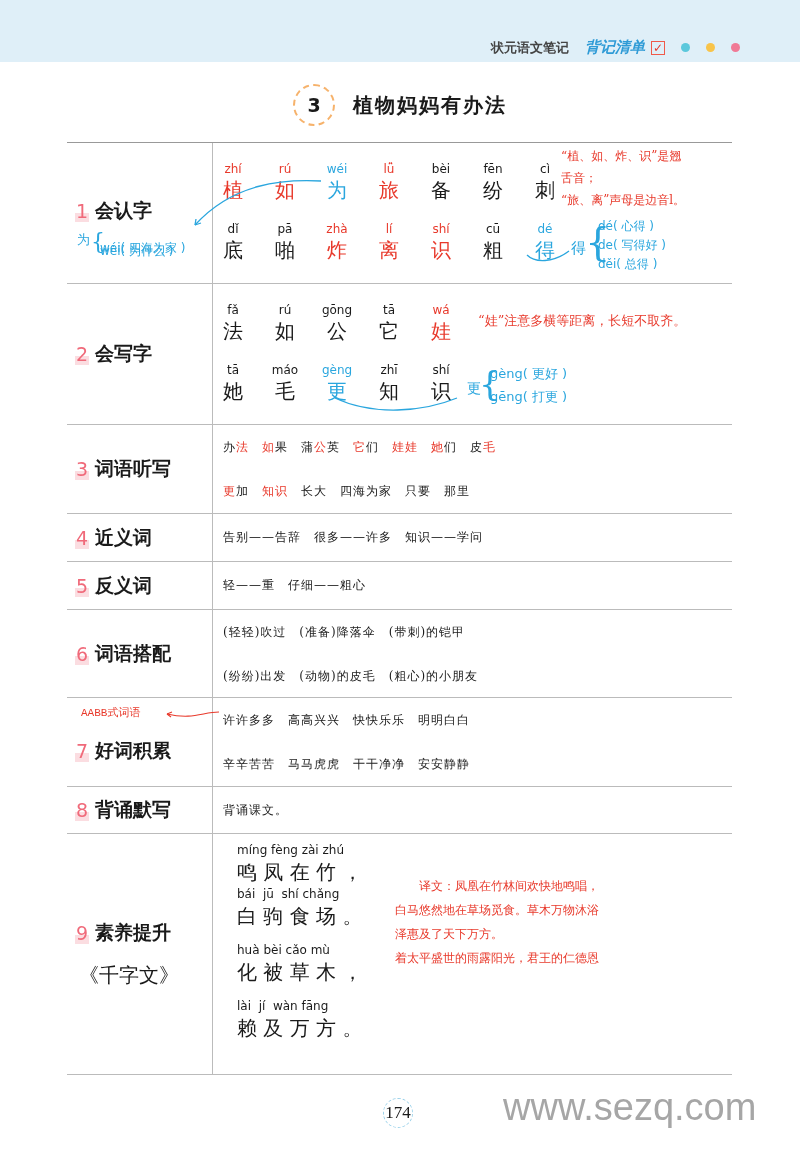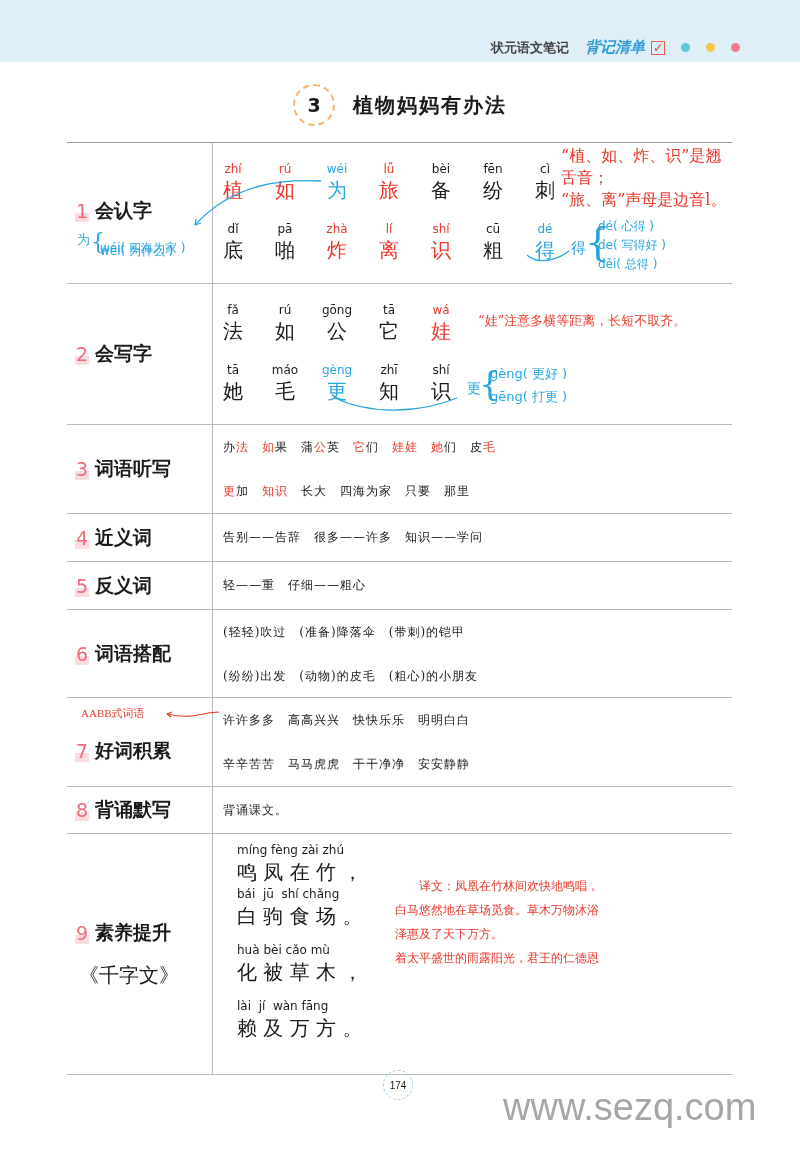--- a/index.html
+++ b/index.html
@@ -26,24 +26,24 @@
           padding-left:8px; box-sizing:border-box; position:relative; }
   .sec { font-family:"DejaVu Sans", sans-serif; font-size:19px; font-weight:bold; display:flex; align-items:center; }
   .sec .n { color:#f06a7a; font-weight:normal; margin-right:6px; background:linear-gradient(transparent 60%, #fbdde1 60%); padding:0 1px; }
   .right { flex:1; position:relative; padding-left:10px; }
   .red { color:#e8392b; }
   .char-row { display:flex; gap:0; }
   .cell { width:52px; text-align:center; }
   .py { font-family:"DejaVu Sans", sans-serif; font-size:12px; height:16px; line-height:16px; }
   .hz { font-size:20px; line-height:26px; }
   .line { font-size:12px; line-height:44px; white-space:nowrap; letter-spacing:1px; }
-  .note { font-family:"DejaVu Serif", serif; font-size:16px; position:absolute; line-height:22px; }
+  .note { font-family:"DejaVu Serif", serif; font-size:12px; position:absolute; line-height:22px; }
   .brace-note { font-family:"DejaVu Sans", sans-serif; font-size:12px; color:#2aa6de; position:absolute; line-height:19px; }
-  .footer-num { position:absolute; left:383px; top:1070px; width:28px; height:28px; border-radius:50%;
-                border:1px dashed #9cd2ea; font-family:Liberation Sans, sans-serif; font-size:10px;
+  .footer-num { position:absolute; left:383px; top:1098px; width:28px; height:28px; border-radius:50%;
+                border:1px dashed #9cd2ea; font-family:Liberation Serif, serif; font-size:17px;
                 display:flex; align-items:center; justify-content:center; }
   .watermark { position:absolute; left:503px; top:1086px; font-family:"Liberation Sans", sans-serif; font-size:38px; color:#a6a6a6; }
   svg.arc { position:absolute; overflow:visible; }
 </style>
 </head>
 <body>
 
 <div class="topband"></div>
 <div class="brand">
   <span class="brand-book">状元语文笔记</span>
@@ -263,21 +263,21 @@
       </div>
     </div>
     <div class="right">
       <div class="line">(轻轻)吹过　(准备)降落伞　(带刺)的铠甲</div>
       <div class="line">(纷纷)出发　(动物)的皮毛　(粗心)的小朋友</div>
     </div>
   </div>
 
   <div class="row" style="height:88px">
     <div class="left">
-      <div class="note red" style="left:14px;top:4px;font-size:11px;font-family:Liberation Serif, serif">AABB式词语</div>
+      <div class="note red" style="left:14px;top:4px;font-size:11px;font-family:Liberation Mono, monospace">AABB式词语</div>
       <div class="sec" style="margin-top:18px">
         <span class="n">7</span>
         <span>好词积累</span>
       </div>
       <svg class="arc" style="left:96px;top:10px" width="60" height="12">
         <path d="M56,4 C40,4 30,12 4,6" stroke="#e8392b" stroke-width="1.1" fill="none"></path>
         <path d="M4,6 l5,-2 M4,6 l4,3" stroke="#e8392b" stroke-width="1.1"></path>
       </svg>
     </div>
     <div class="right">

